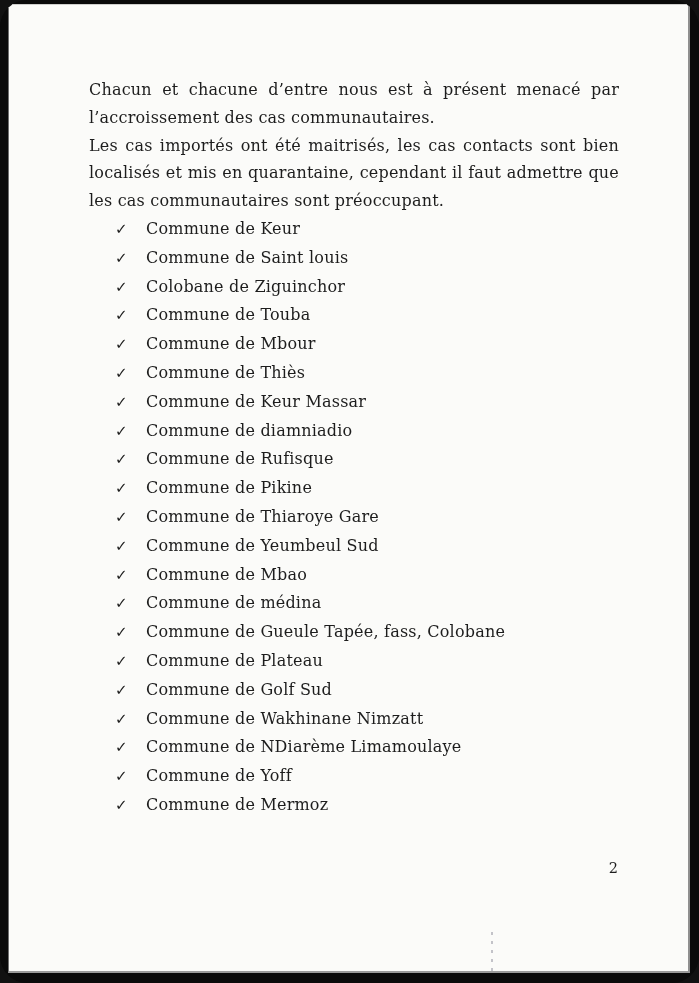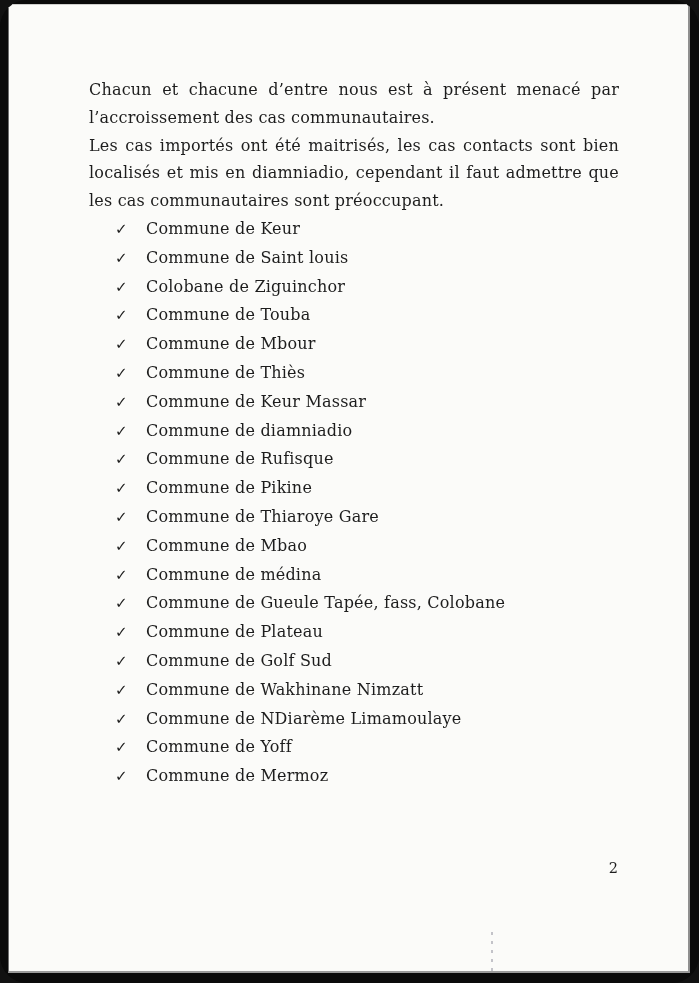--- a/index.html
+++ b/index.html
@@ -81,34 +81,35 @@
   }
 </style>
 </head>
 <body>
 
 <div class="scan" style="background: rgb(10, 10, 10); border-radius: 27px;">
   <div class="paper">
     <div class="content">
       <div class="paragraphs">
           <p>Chacun et chacune d’entre nous est à présent menacé par l’accroissement des cas communautaires.</p>
-          <p>Les cas importés ont été maitrisés, les cas contacts sont bien localisés et mis en diamniadio, cependant il faut admettre que les cas communautaires sont préoccupant.</p>
+          <p>Les cas importés ont été maitrisés, les cas contacts sont bien localisés et mis en quarantaine, cependant il faut admettre que les cas communautaires sont préoccupant.</p>
         </div>
       <ul class="commune-list">
           <li><span class="check">✓</span><span>Commune de Keur</span></li>
           <li><span class="check">✓</span><span>Commune de Saint louis</span></li>
           <li><span class="check">✓</span><span>Colobane de Ziguinchor</span></li>
           <li><span class="check">✓</span><span>Commune de Touba</span></li>
           <li><span class="check">✓</span><span>Commune de Mbour</span></li>
           <li><span class="check">✓</span><span>Commune de Thiès</span></li>
           <li><span class="check">✓</span><span>Commune de Keur Massar</span></li>
           <li><span class="check">✓</span><span>Commune de diamniadio</span></li>
           <li><span class="check">✓</span><span>Commune de Rufisque</span></li>
           <li><span class="check">✓</span><span>Commune de Pikine</span></li>
           <li><span class="check">✓</span><span>Commune de Thiaroye Gare</span></li>
+          <li><span class="check">✓</span><span>Commune de Yeumbeul Sud</span></li>
           <li><span class="check">✓</span><span>Commune de Mbao</span></li>
           <li><span class="check">✓</span><span>Commune de médina</span></li>
           <li><span class="check">✓</span><span>Commune de Gueule Tapée, fass, Colobane</span></li>
           <li><span class="check">✓</span><span>Commune de Plateau</span></li>
           <li><span class="check">✓</span><span>Commune de Golf Sud</span></li>
           <li><span class="check">✓</span><span>Commune de Wakhinane Nimzatt</span></li>
           <li><span class="check">✓</span><span>Commune de NDiarème Limamoulaye</span></li>
           <li><span class="check">✓</span><span>Commune de Yoff</span></li>
           <li><span class="check">✓</span><span>Commune de Mermoz</span></li>
         </ul>

